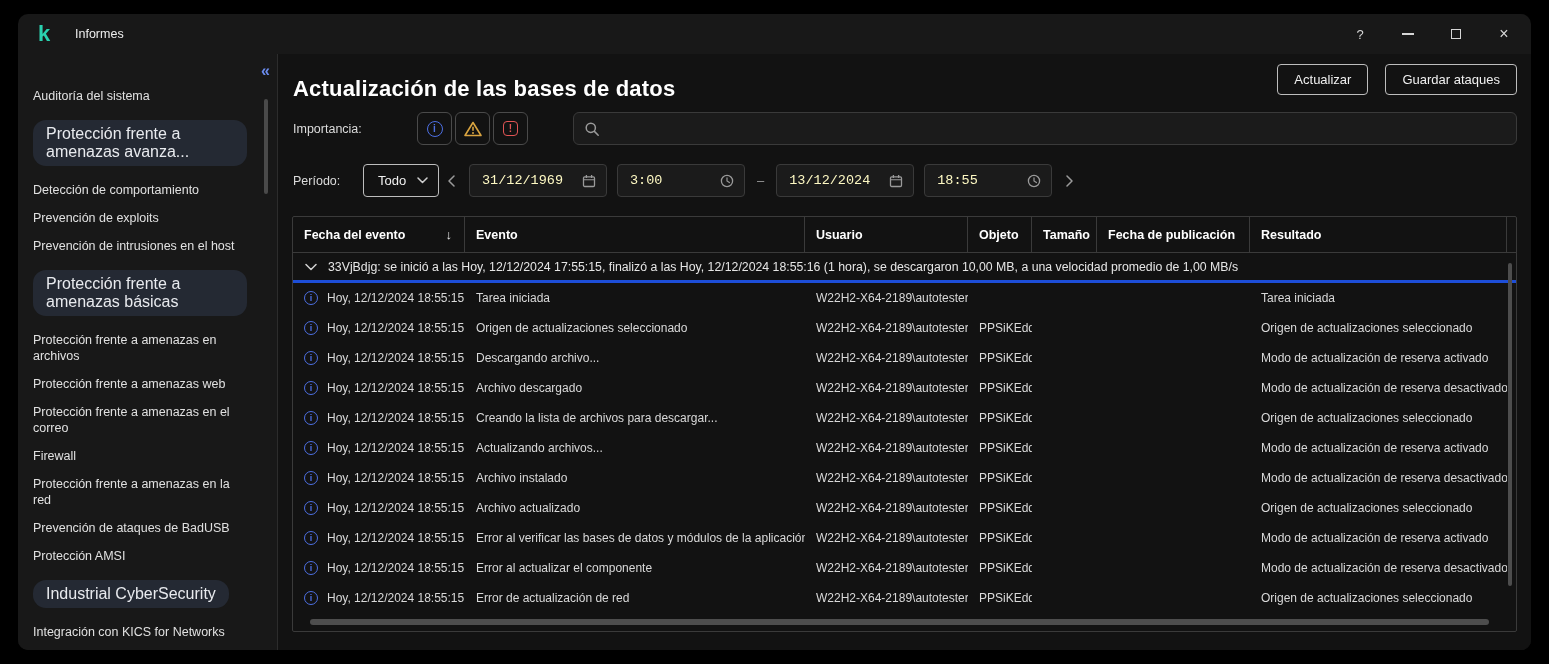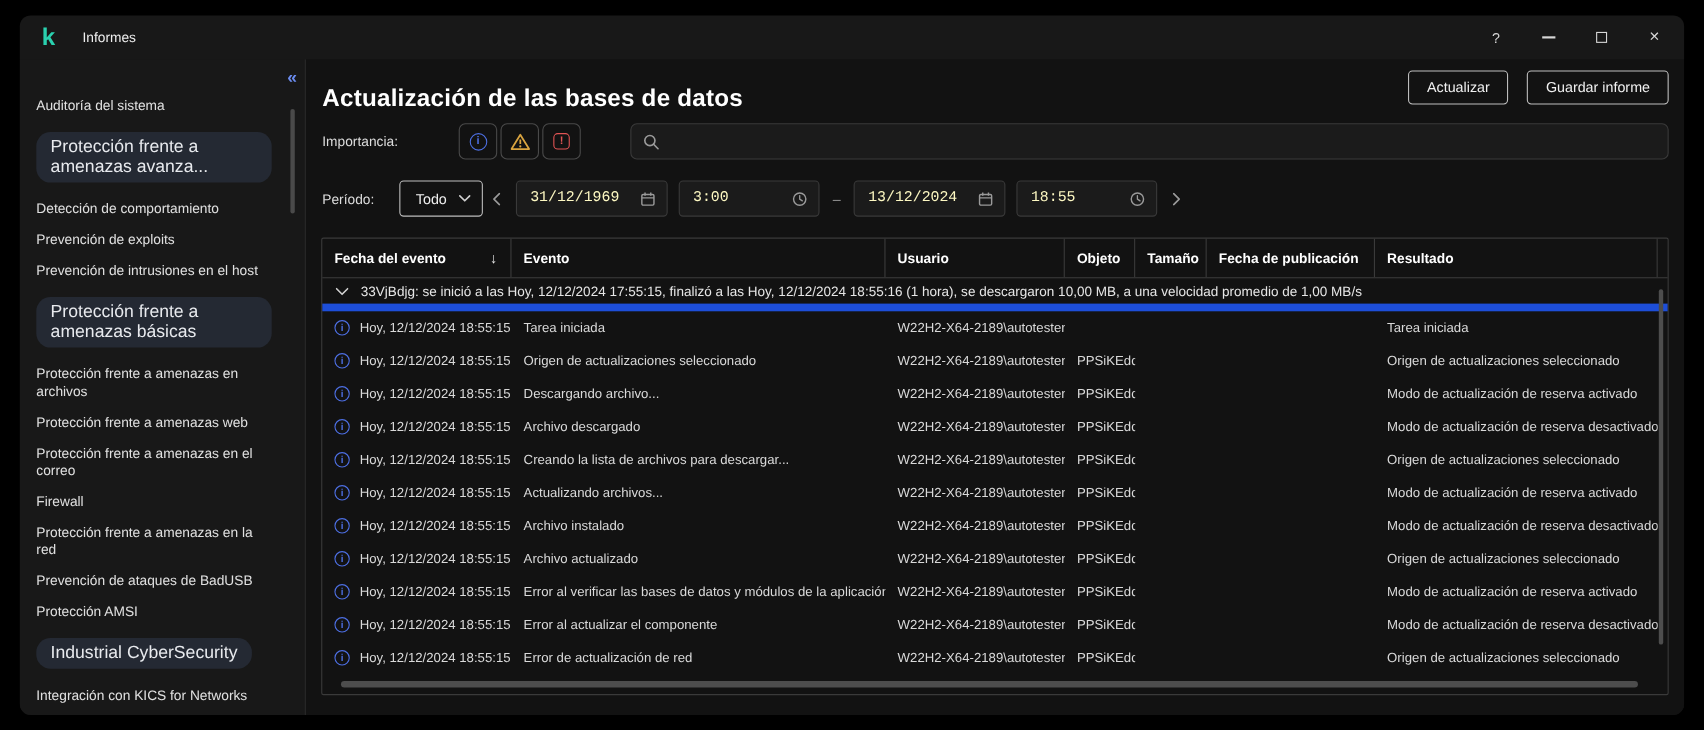--- a/index.html
+++ b/index.html
@@ -63,21 +63,21 @@
   .f-time{width:128px;margin:0 5px;}
   .range-sep{color:#9a9a9a;margin:0 7px;font-size:13px;}
   .ficon{color:#9a9a9a;display:flex;}
   
   .table{position:absolute;left:14px;right:14px;top:162px;bottom:18px;border:1px solid var(--border-dim);border-radius:2px;}
   .thead{display:grid;grid-template-columns:172px 340px 163px 64px 65px 153px 1fr 9px;height:36px;border-bottom:1px solid var(--border-dim);}
   .th{display:flex;align-items:center;padding-left:11px;font-size:12.5px;font-weight:700;color:#ffffff;border-right:1px solid var(--border-dim);overflow:hidden;white-space:nowrap;}
   .th:last-child{border-right:none;padding-left:0;}
   .th-first{justify-content:space-between;padding-right:12px;}
   .sort-ic{font-weight:400;color:#e8e8e8;font-size:13px;}
-  .group-row{height:30px;display:flex;align-items:center;padding-left:12px;border-bottom:7px solid #1d4ed8;color:#e6e6e6;font-size:12.3px;white-space:nowrap;overflow:hidden;}
+  .group-row{height:30px;display:flex;align-items:center;padding-left:12px;border-bottom:3px solid #1d4ed8;color:#e6e6e6;font-size:12.3px;white-space:nowrap;overflow:hidden;}
   .group-row .gchev{color:#d0d0d0;margin-right:11px;display:flex;}
   .trow{display:grid;grid-template-columns:172px 340px 163px 64px 65px 153px 1fr 9px;height:30px;}
   .td{display:flex;align-items:center;padding-left:11px;font-size:12px;color:#d9d9d9;white-space:nowrap;overflow:hidden;}
   .td-date{gap:9px;color:#d9d9d9;}
   .row-ic{flex:0 0 auto;width:14px;height:14px;border:1.4px solid var(--info-blue);border-radius:50%;color:var(--info-blue);font-size:9px;font-weight:700;display:flex;align-items:center;justify-content:center;}
   .vscroll{position:absolute;right:4px;top:46px;width:4px;height:323px;background:#4d4d4d;border-radius:2px;}
   .hscroll{position:absolute;left:17px;right:27px;top:402px;height:6px;background:#4d4d4d;border-radius:3px;}
 </style>
 </head>
 <body>
@@ -103,21 +103,21 @@
     <div class="collapse">«</div>
     <div class="side-scroll"></div>
     <div class="nav"><div class="nav-item">Auditoría del sistema</div><div class="nav-section">Protección frente a amenazas avanza...</div><div class="nav-item">Detección de comportamiento</div><div class="nav-item">Prevención de exploits</div><div class="nav-item">Prevención de intrusiones en el host</div><div class="nav-section">Protección frente a amenazas básicas</div><div class="nav-item">Protección frente a amenazas en archivos</div><div class="nav-item">Protección frente a amenazas web</div><div class="nav-item">Protección frente a amenazas en el correo</div><div class="nav-item">Firewall</div><div class="nav-item">Protección frente a amenazas en la red</div><div class="nav-item">Prevención de ataques de BadUSB</div><div class="nav-item">Protección AMSI</div><div class="nav-section">Industrial CyberSecurity</div><div class="nav-item">Integración con KICS for Networks</div><div class="nav-section">Controles de seguridad</div></div>
   </div>
 
   <div class="main">
     <div class="page-title">Actualización de las bases de datos</div>
 
     <div class="actions">
       <button class="btn">Actualizar</button>
-      <button class="btn">Guardar informe</button>
+      <button class="btn">Guardar ataques</button>
     </div>
 
     <div class="imp-row">
       <span class="filter-label imp-label">Importancia:</span>
       <div class="imp-btns">
         <button class="imp-btn">
           <span class="icircle">i</span>
         </button>
         <button class="imp-btn">
           <span class="warn-ic">

